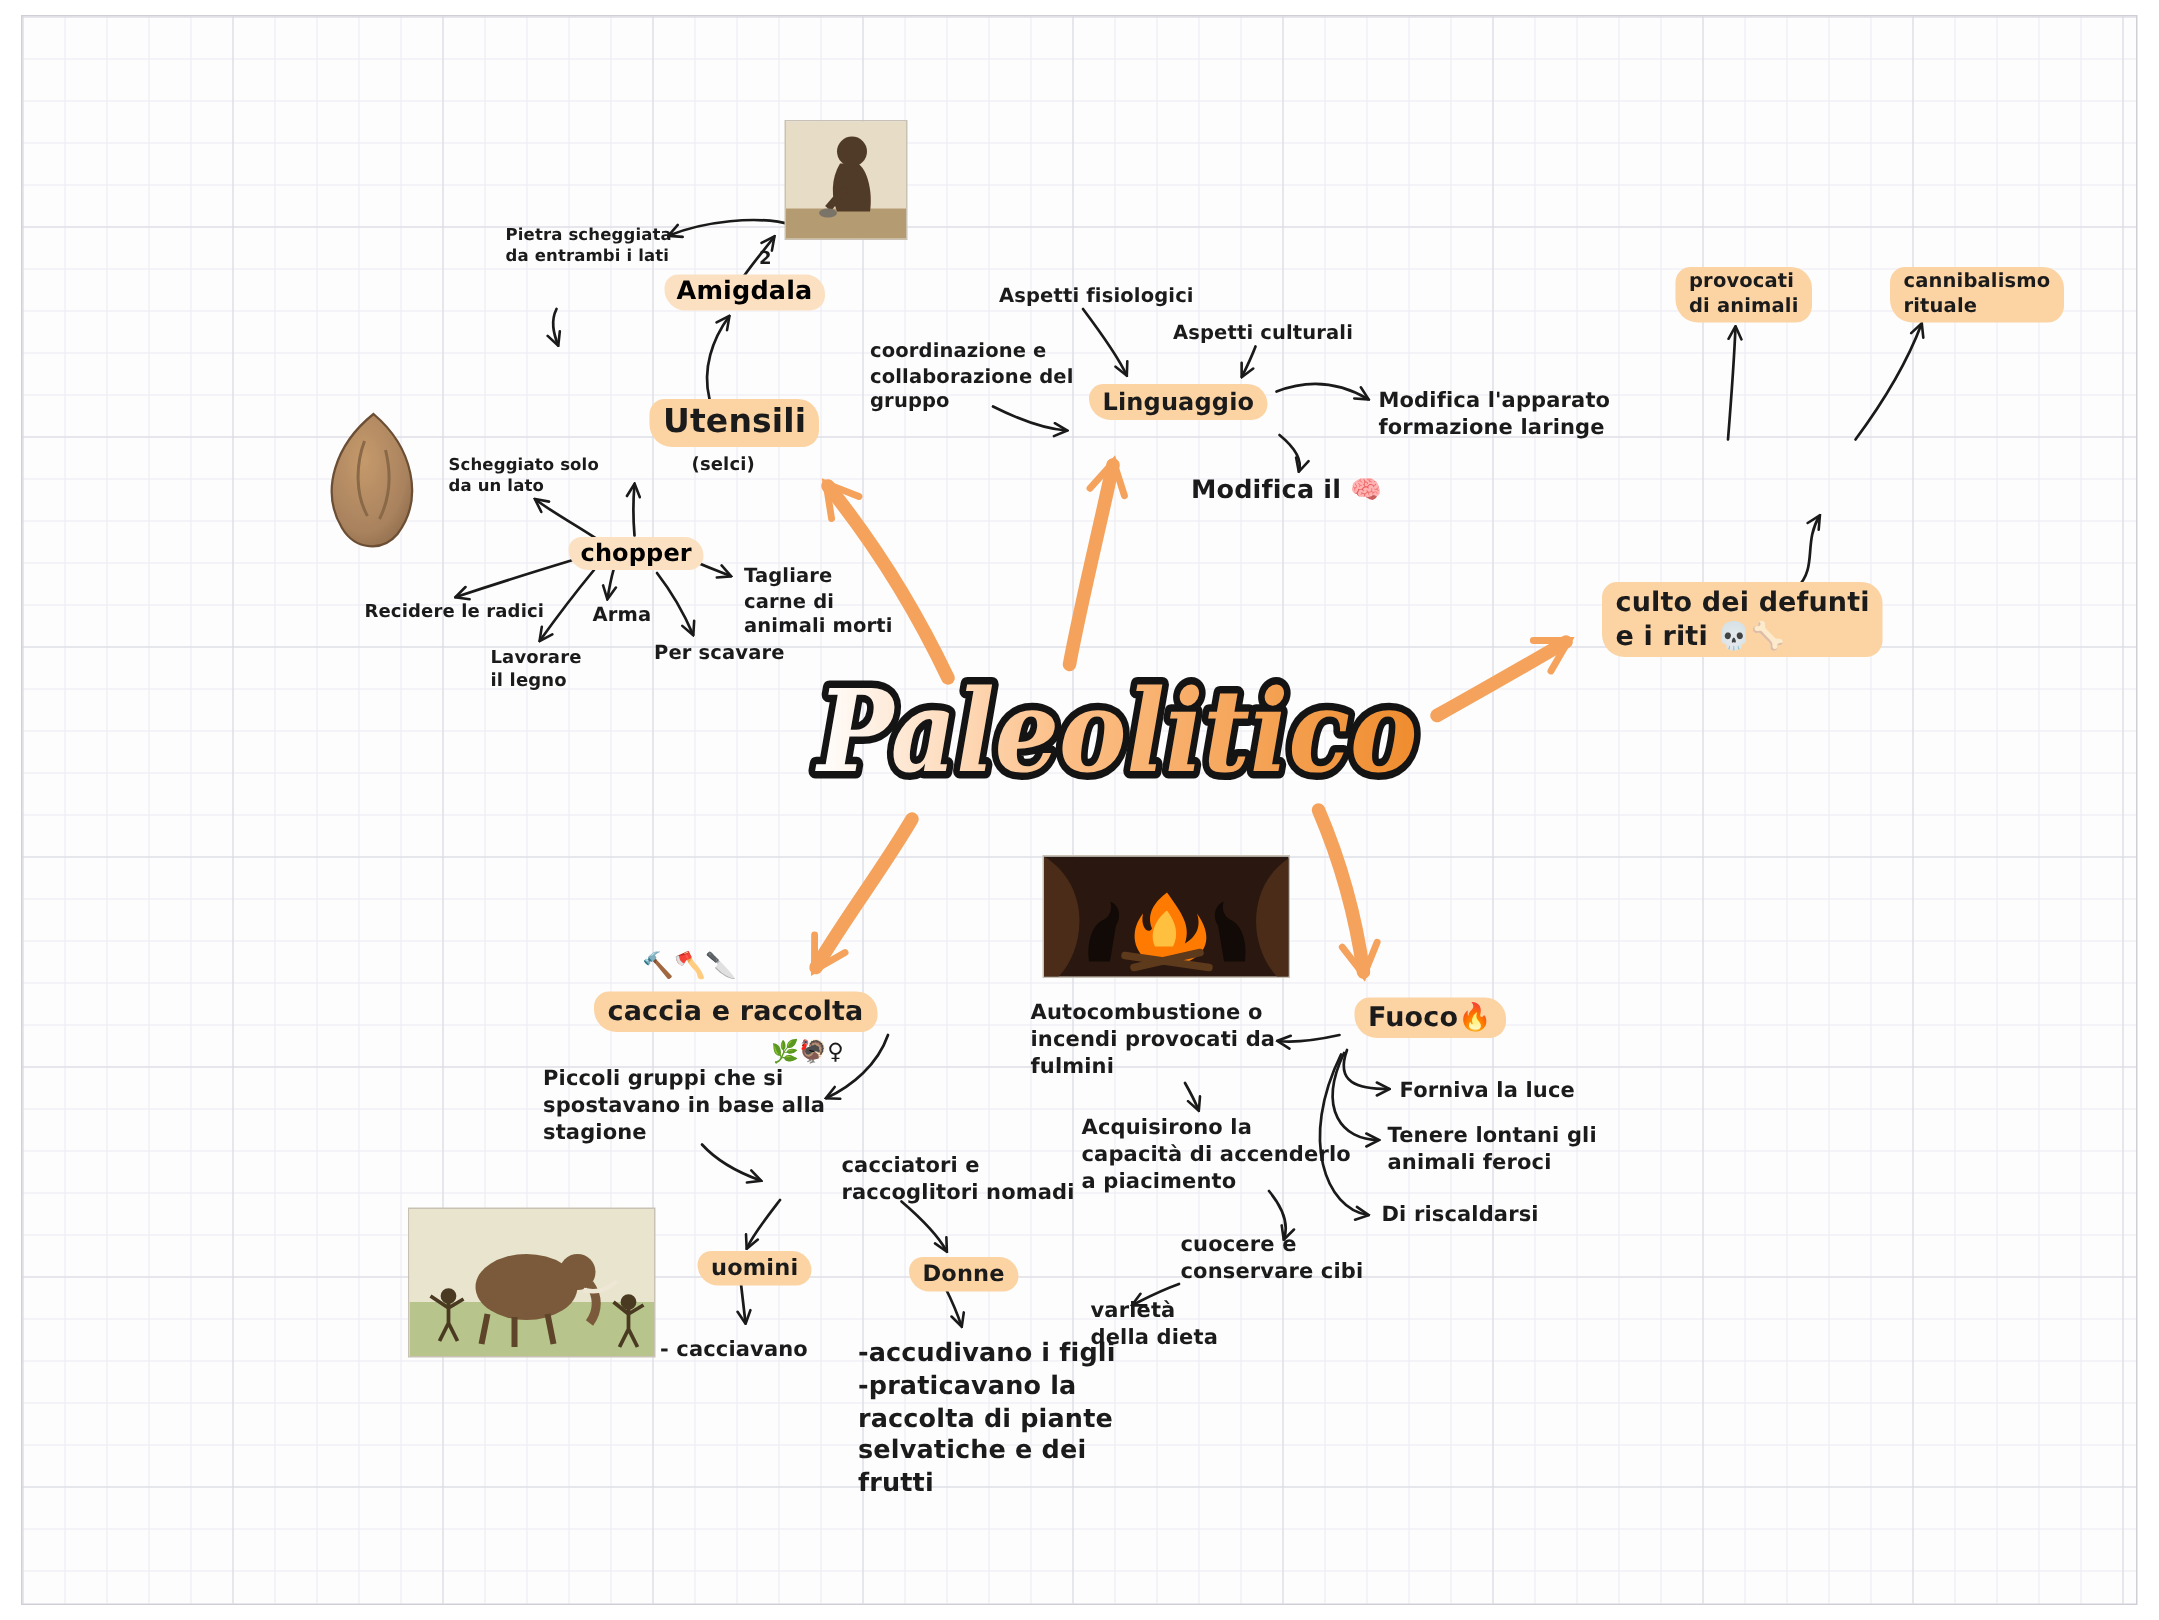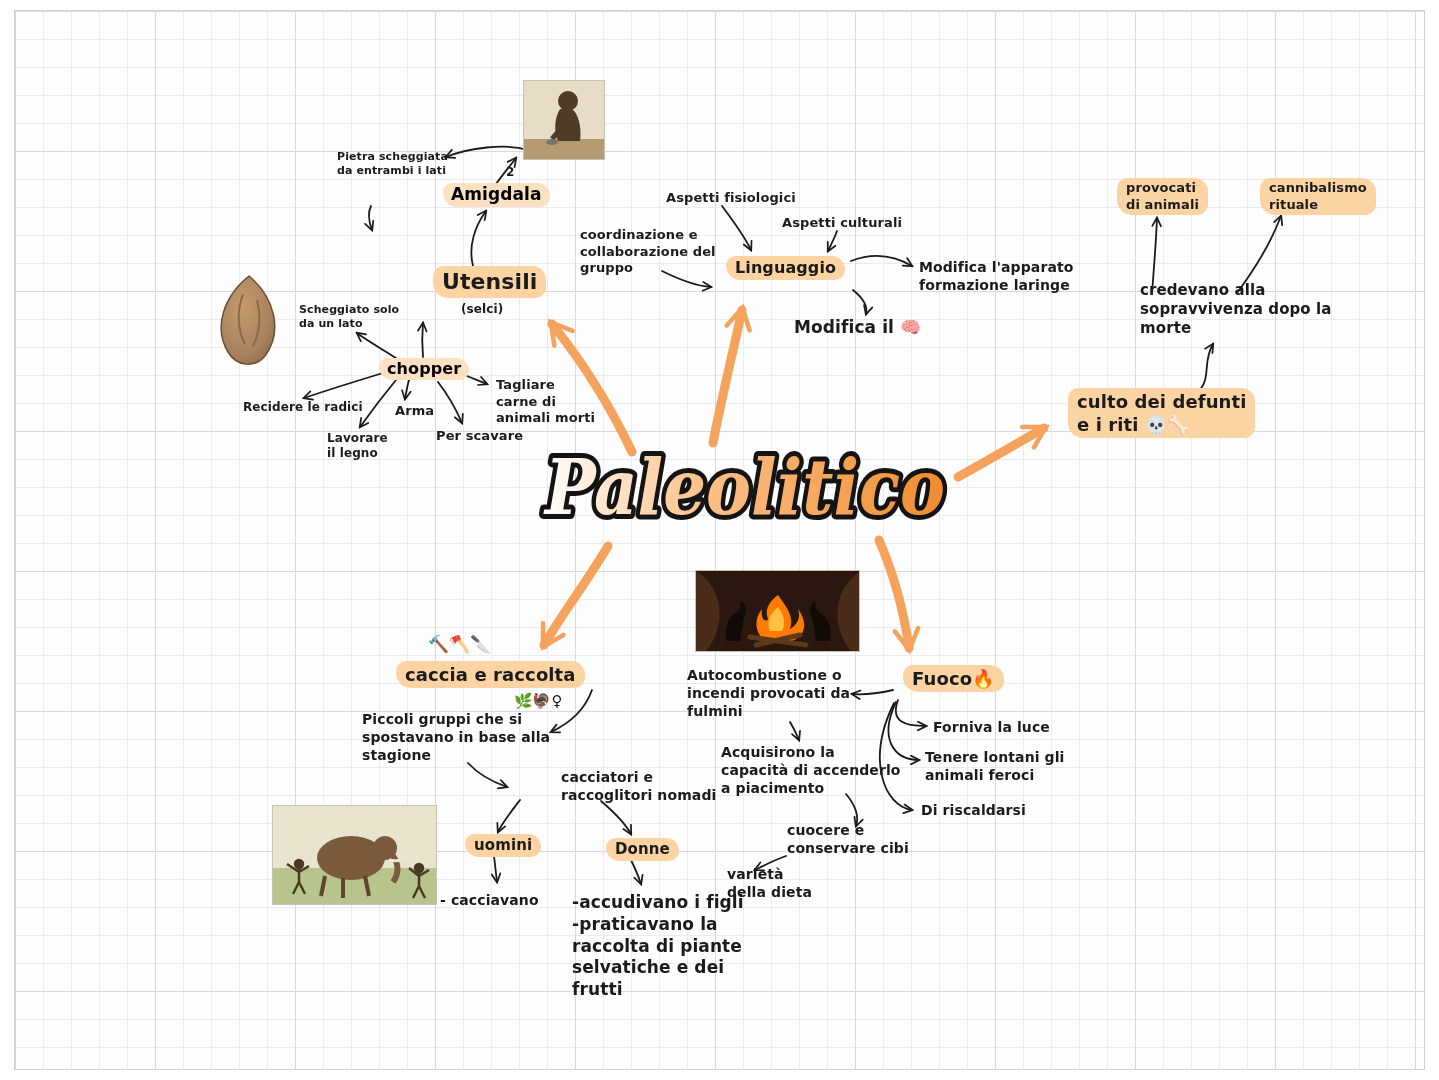--- a/index.html
+++ b/index.html
@@ -175,23 +175,20 @@
 gruppo</span>
   <span class="lbl hl" style="left:726px; top:256px; font-size:16px;">Linguaggio</span>
   <span class="lbl" style="left:919px; top:259px; font-size:14px;">Modifica l'apparato
 formazione laringe</span>
   <span class="lbl" style="left:794px; top:317px; font-size:17px;">Modifica il 🧠</span>
 
   <span class="lbl hl" style="left:1117px; top:178px; font-size:13px;">provocati
 di animali</span>
   <span class="lbl hl" style="left:1260px; top:178px; font-size:13px;">cannibalismo
 rituale</span>
-  <span class="lbl" style="left:1140px; top:281px; font-size:15px;">credevano alla
-sopravvivenza dopo la
-morte</span>
   <span class="lbl hl" style="left:1068px; top:388px; font-size:18px;">culto dei defunti
 e i riti 💀🦴</span>
 
   <span class="lbl" style="left:428px; top:634px; font-size:17px;">🔨🪓🔪</span>
   <span class="lbl hl" style="left:396px; top:661px; font-size:18px;">caccia e raccolta</span>
   <span class="lbl" style="left:514px; top:692px; font-size:15px;">🌿🦃♀</span>
   <span class="lbl" style="left:362px; top:711px; font-size:14px;">Piccoli gruppi che si
 spostavano in base alla
 stagione</span>
   <span class="lbl" style="left:521px; top:769px; font-size:14px;padding-left:40px;">cacciatori e

